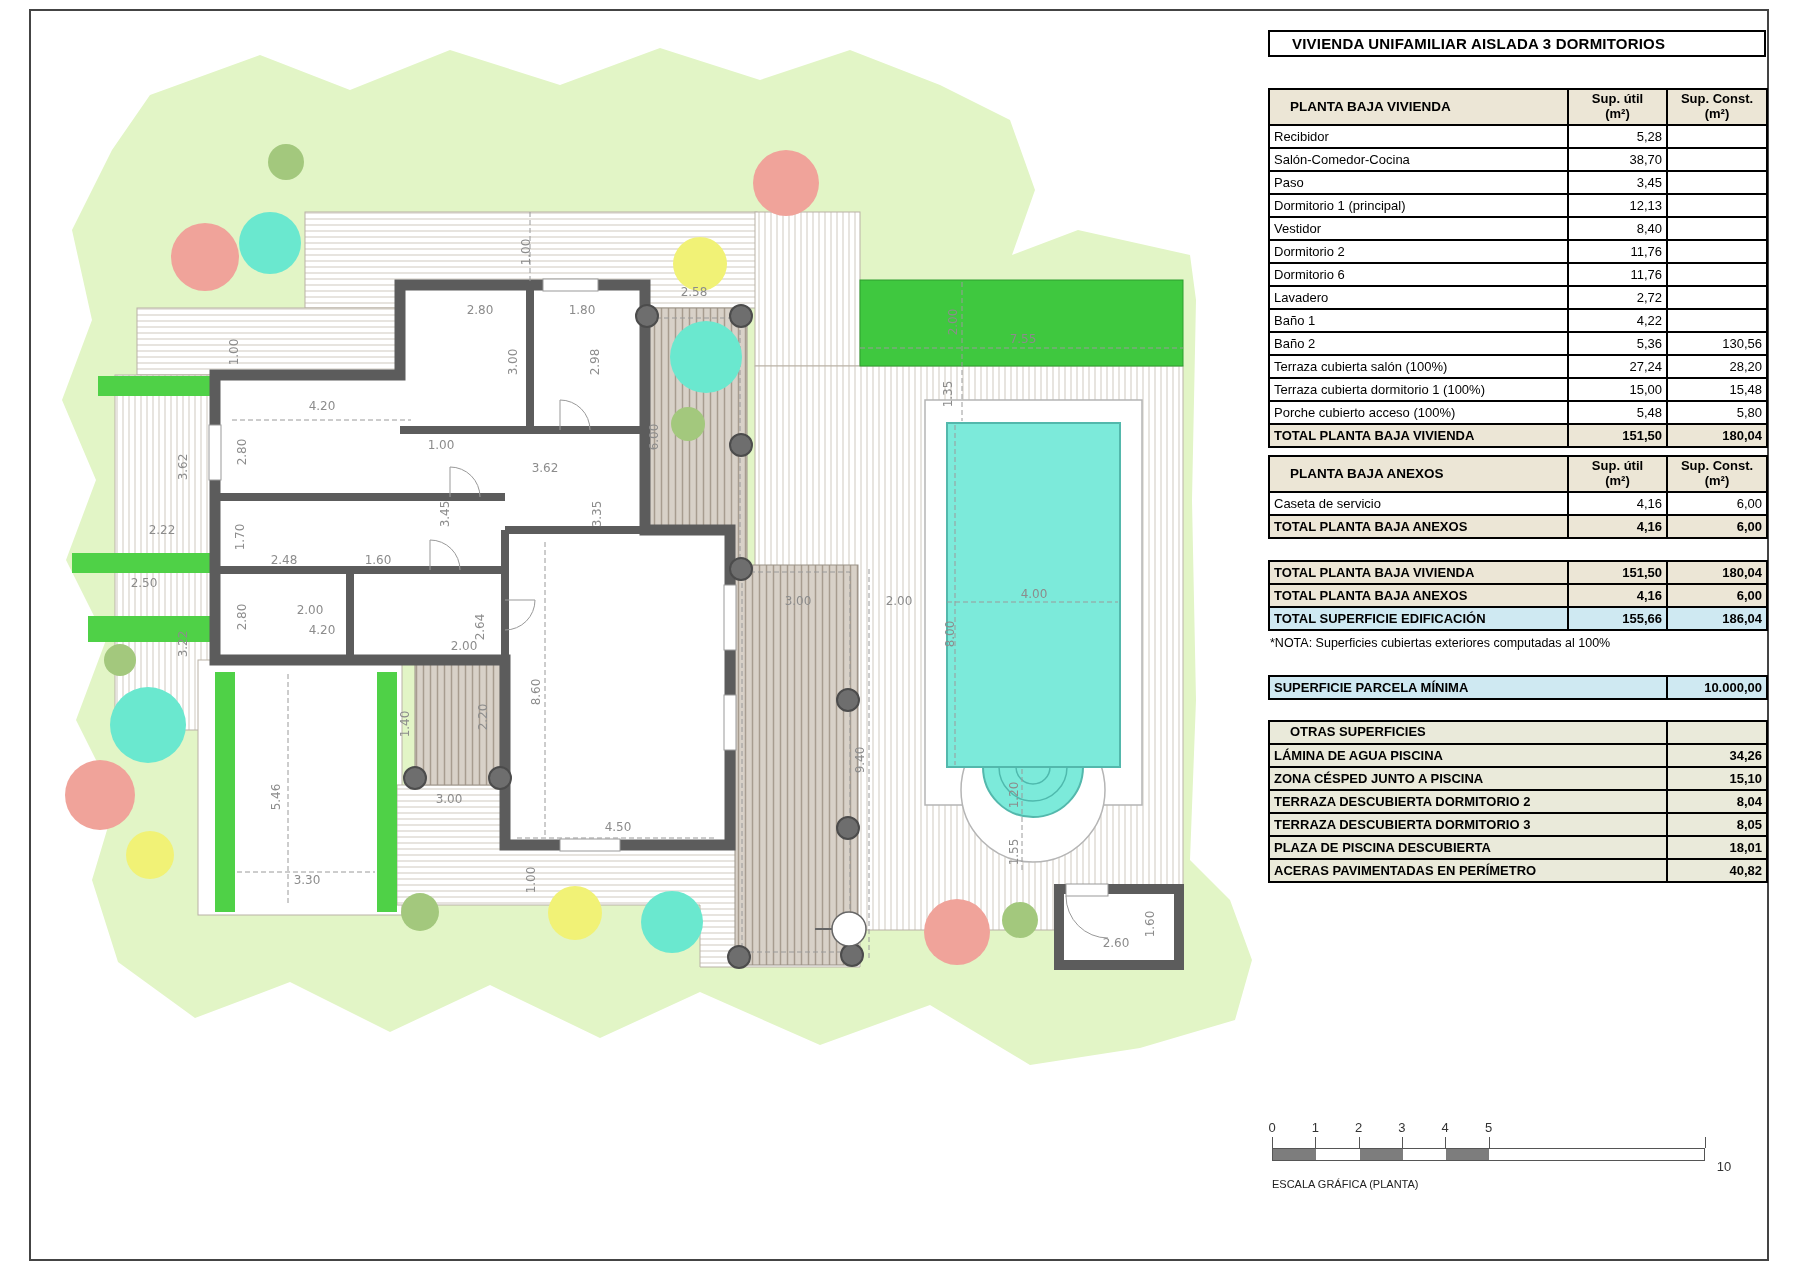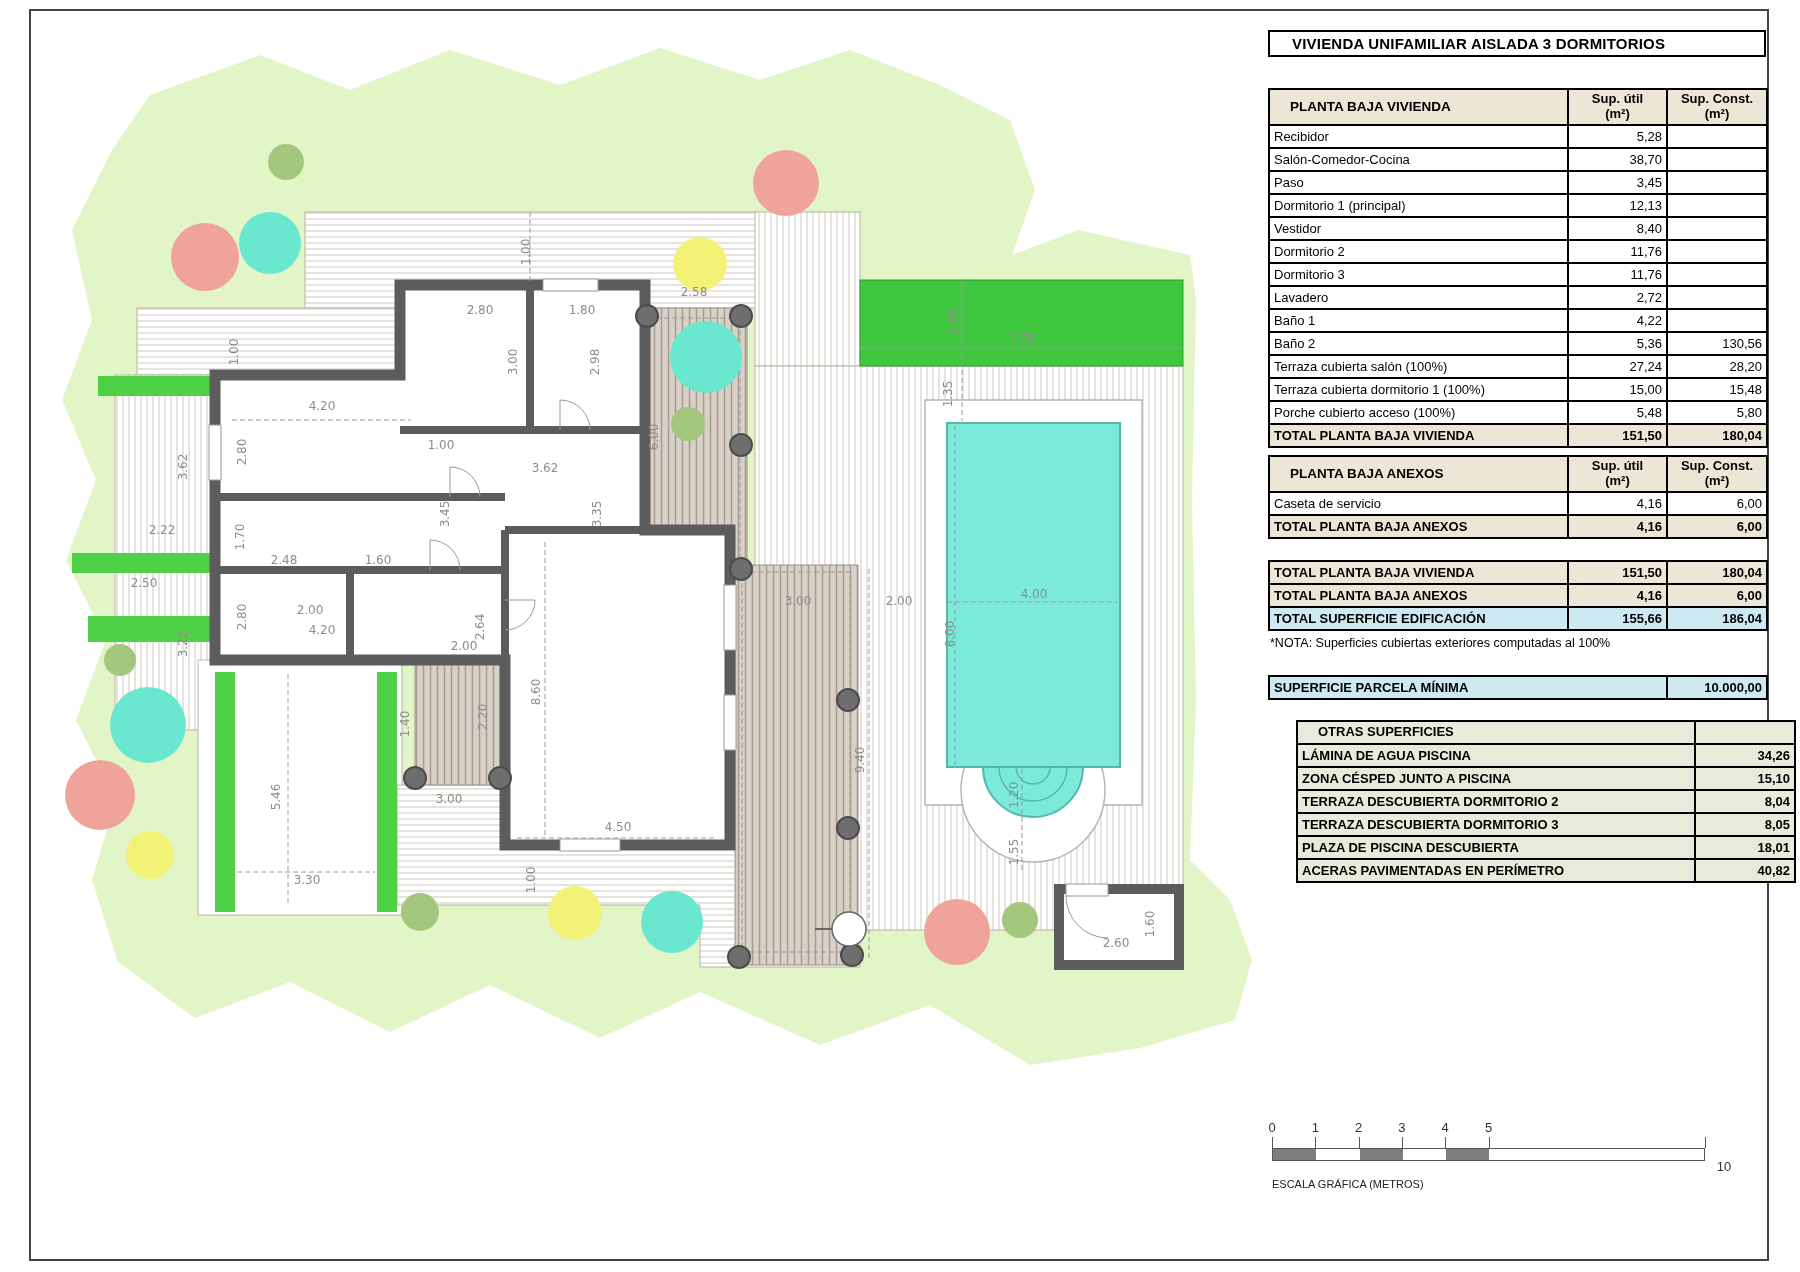--- a/index.html
+++ b/index.html
@@ -279,21 +279,21 @@
           <td class="lab">Vestidor</td>
           <td class="num">8,40</td>
           <td class="num"></td>
         </tr>
         <tr class="">
           <td class="lab">Dormitorio 2</td>
           <td class="num">11,76</td>
           <td class="num"></td>
         </tr>
         <tr class="">
-          <td class="lab">Dormitorio 3</td>
+          <td class="lab">Dormitorio 6</td>
           <td class="num">11,76</td>
           <td class="num"></td>
         </tr>
         <tr class="">
           <td class="lab">Lavadero</td>
           <td class="num">2,72</td>
           <td class="num"></td>
         </tr>
         <tr class="">
           <td class="lab">Baño 1</td>
@@ -397,21 +397,21 @@
         <col style="width:100px">
       </colgroup>
     <tbody>
         <tr class="tot blue">
       <td class="lab">SUPERFICIE PARCELA MÍNIMA</td>
       <td class="num">10.000,00</td>
     </tr>
       </tbody>
   </table>
 
-  <table class="pt" style="left:1268px;top:720px;margin-left:28px;">
+  <table class="pt" style="left:1268px;top:720px;">
     <colgroup>
         <col style="width:398px">
         <col style="width:100px">
       </colgroup>
     <thead class="olive">
         <tr>
       <th class="lab">OTRAS SUPERFICIES</th>
       <th class="num"></th>
     </tr>
       </thead>
@@ -458,16 +458,16 @@
         <span class="sb-num" style="left: 216.5px;">5</span>
         <div class="sb-tickline" style="left: 216.5px;"></div>
         <span class="sb-num" style="left: 452px; margin-top: 39px;">10</span>
         <div class="sb-tickline" style="left: 433px;"></div>
       </div>
     <div class="sb-bar" id="sb-bar">
         <div class="sb-seg" style="left: 0px; width: 43.3px;"></div>
         <div class="sb-seg" style="left: 86.6px; width: 43.3px;"></div>
         <div class="sb-seg" style="left: 173.2px; width: 43.3px;"></div>
       </div>
-    <div class="sb-caption">ESCALA GRÁFICA (METROS)</div>
+    <div class="sb-caption">ESCALA GRÁFICA (PLANTA)</div>
   </div>
 
 </div>
 
 </body></html>

